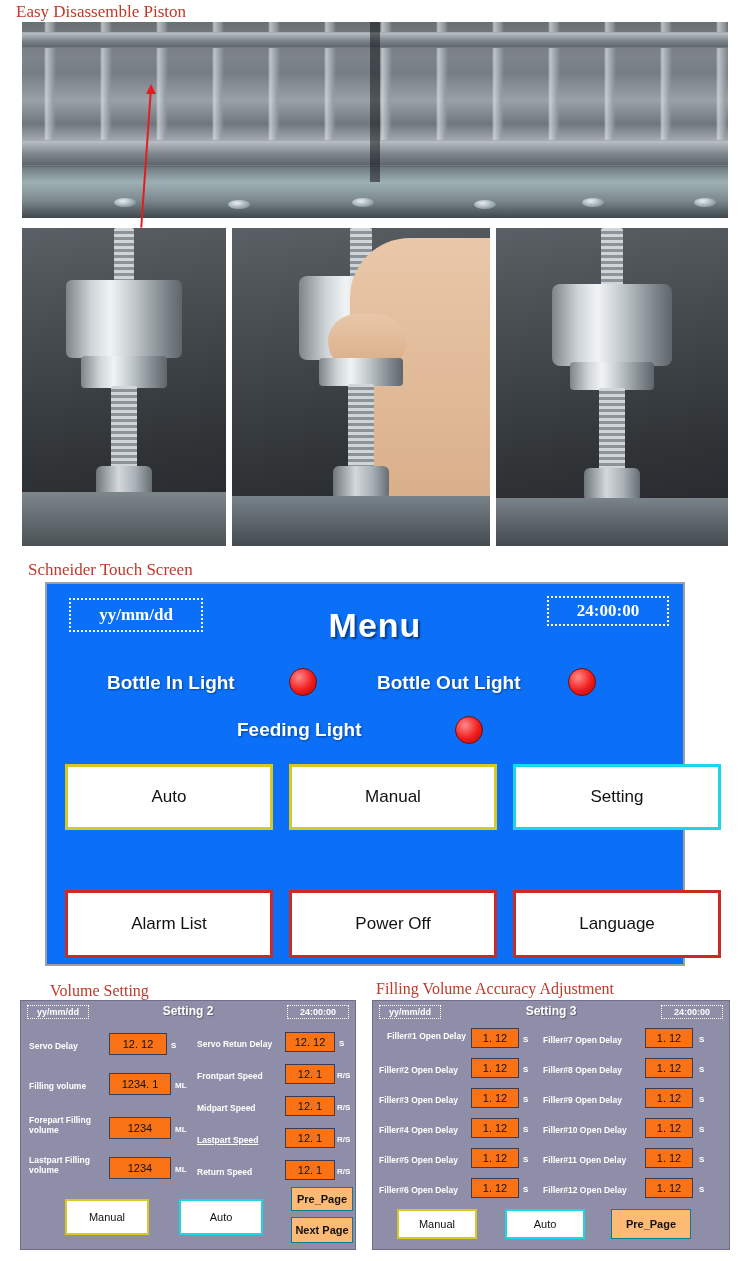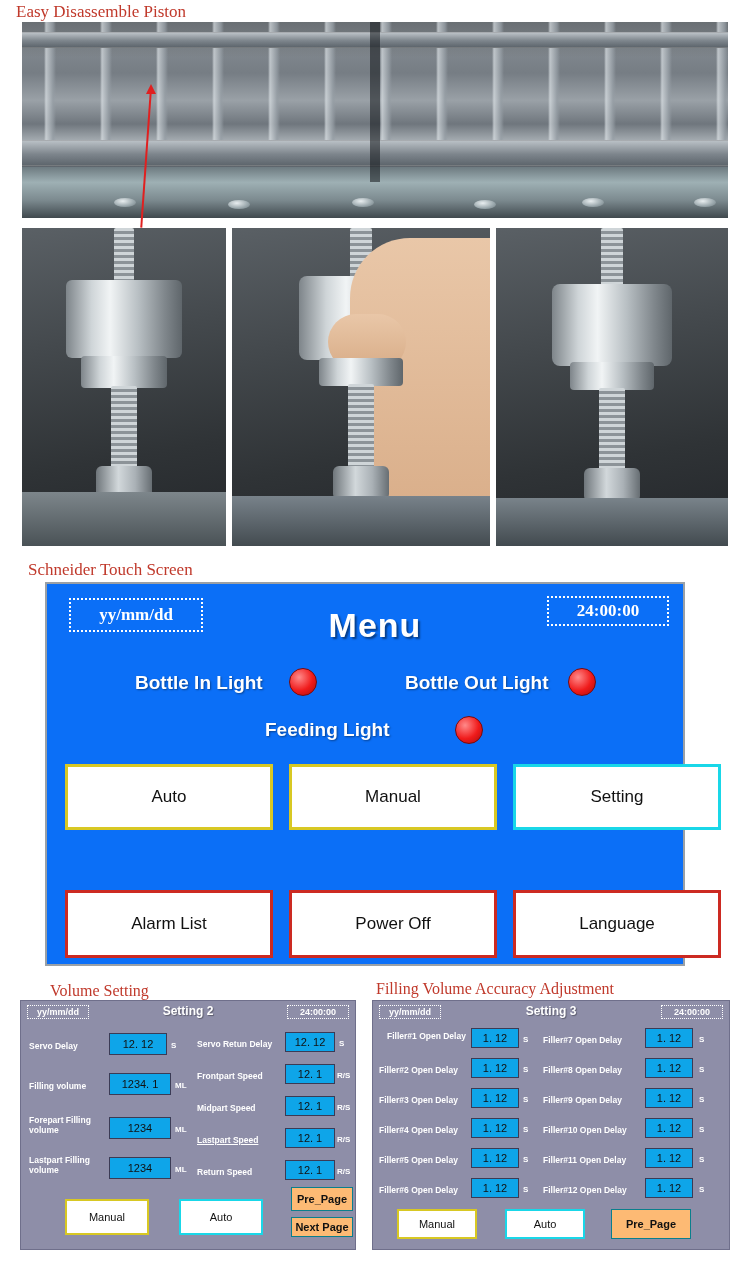--- a/index.html
+++ b/index.html
@@ -135,21 +135,20 @@
     letter-spacing: 1px;
     text-shadow: 2px 2px 2px rgba(0,0,0,0.45);
   }
   .light-label {
     color: #ffffff;
     font-family: "Liberation Sans", sans-serif;
     font-weight: bold;
     font-size: 19px;
     text-shadow: 1px 1px 2px rgba(0,0,0,0.4);
     white-space: nowrap;
-    margin-left: 28px;
   }
   .lamp {
     position: absolute;
     width: 28px; height: 28px;
     border-radius: 50%;
     background: radial-gradient(circle at 35% 32%, #ff8a8a, #f01b1b 55%, #a50d0d 100%);
     border: 1px solid #7a0a0a;
   }
   .hmi-btn {
     position: absolute;
@@ -192,21 +191,21 @@
     font-family: "Liberation Sans", sans-serif;
     font-weight: bold;
     font-size: 8.5px;
     line-height: 10px;
     text-align: left;
     white-space: nowrap;
   }
   .fld-label.wrap { white-space: normal; }
   .fld-box {
     position: absolute;
-    background: #0ea5e9;
+    background: #f97316;
     border: 1px solid #3b3b55;
     color: #111;
     font-family: "Liberation Sans", sans-serif;
     font-size: 11px;
     display: flex; align-items: center; justify-content: center;
   }
   .fld-unit {
     position: absolute;
     color: #ffffff;
     font-family: "Liberation Sans", sans-serif;
@@ -359,21 +358,21 @@
     <div class="fld-box" style="left:264px; top:127px; width:50px; height:20px;">12. 1</div>
     <div class="fld-unit" style="left:316px; top:134px;">R/S</div>
 
     <div class="fld-label" style="left:176px; top:166px; width:86px;">Return Speed</div>
     <div class="fld-box" style="left:264px; top:159px; width:50px; height:20px;">12. 1</div>
     <div class="fld-unit" style="left:316px; top:166px;">R/S</div>
 
     <div class="mini-btn yellow" style="left:44px; top:198px; width:84px; height:36px;">Manual</div>
     <div class="mini-btn cyan" style="left:158px; top:198px; width:84px; height:36px;">Auto</div>
     <div class="mini-btn teal" style="left:270px; top:186px; width:62px; height:24px;">Pre_Page</div>
-    <div class="mini-btn teal" style="left:270px; top:216px; width:62px; height:20px;">Next Page</div>
+    <div class="mini-btn teal" style="left:270px; top:216px; width:62px; height:26px;">Next Page</div>
   </div>
 
   <div class="panel" style="left:372px; top:1000px; width:358px; height:250px;">
     <div class="mini-dotted" style="left:6px; top:4px; width:62px; height:14px;">yy/mm/dd</div>
     <div class="panel-title" style="position:absolute; left:0; right:0; top:3px; text-align:center;">Setting 3</div>
     <div class="mini-dotted" style="left:288px; top:4px; width:62px; height:14px;">24:00:00</div>
 
     <div class="fld-label" style="left:6px; top:30px;padding-left:8px;">Filler#1 Open Delay</div>
     <div class="fld-box" style="left:98px; top:27px; width:48px; height:20px;">1. 12</div>
     <div class="fld-unit" style="left:150px; top:34px;">S</div>

